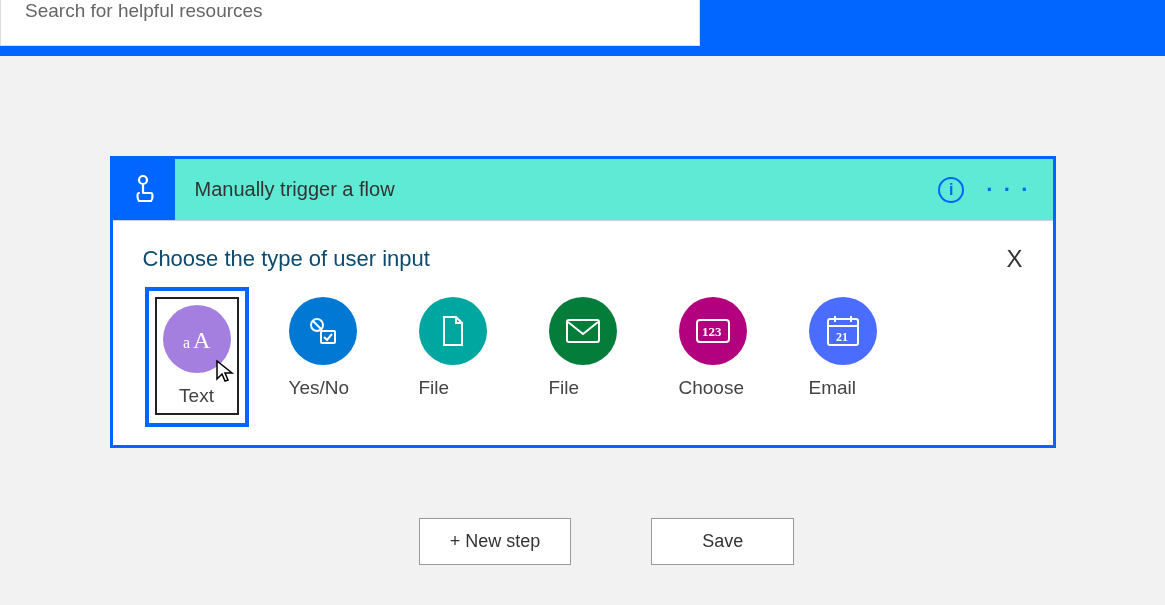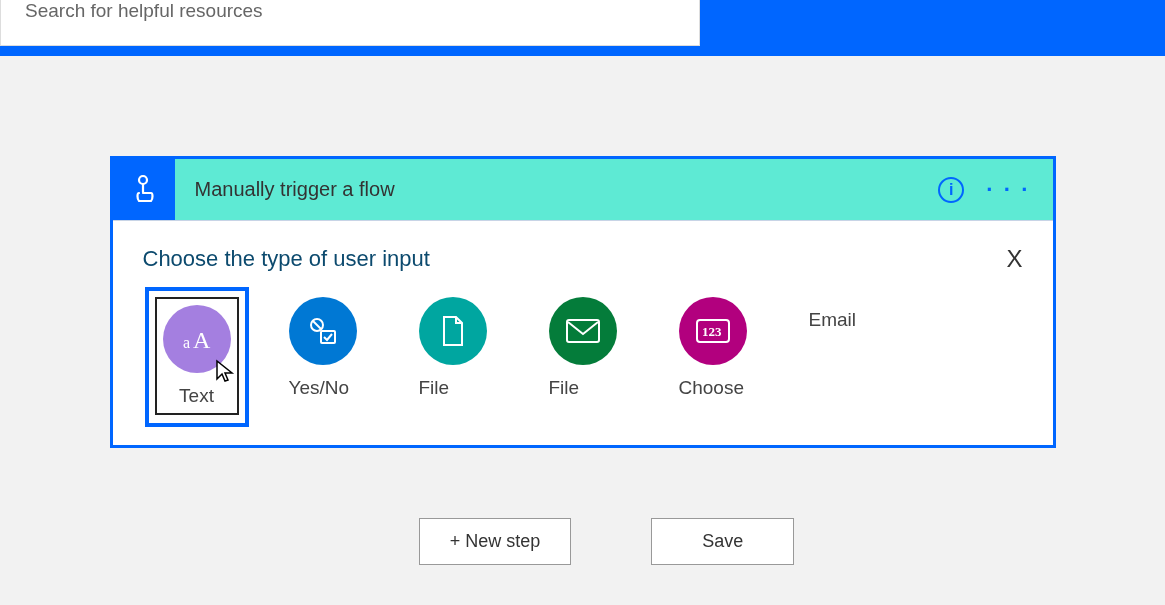--- a/index.html
+++ b/index.html
@@ -253,20 +253,29 @@
           <div class="type-circle c-number">
             <svg width="40" height="30" viewBox="0 0 40 30">
               <rect x="4" y="4" width="32" height="22" rx="3" fill="none" stroke="#fff" stroke-width="2"></rect>
               <text x="9" y="20" font-size="13" fill="#fff" font-family="Segoe UI" font-weight="600">123</text>
             </svg>
           </div>
           <div class="type-label">Choose</div>
         </div>
 
         <div class="type-item">
+          <div class="type-circle c-date">
+            <svg width="38" height="36" viewBox="0 0 38 36">
+              <rect x="4" y="6" width="30" height="26" rx="2" fill="none" stroke="#fff" stroke-width="2"></rect>
+              <line x1="4" y1="13" x2="34" y2="13" stroke="#fff" stroke-width="2"></line>
+              <line x1="11" y1="3" x2="11" y2="9" stroke="#fff" stroke-width="2"></line>
+              <line x1="27" y1="3" x2="27" y2="9" stroke="#fff" stroke-width="2"></line>
+              <text x="12" y="28" font-size="12" fill="#fff" font-family="Segoe UI" font-weight="600">21</text>
+            </svg>
+          </div>
           <div class="type-label">Email</div>
         </div>
 
       </div>
     </div>
   </div>
 
   <div class="footer-buttons">
     <button class="footer-btn">+ New step</button>
     <button class="footer-btn save">Save</button>

